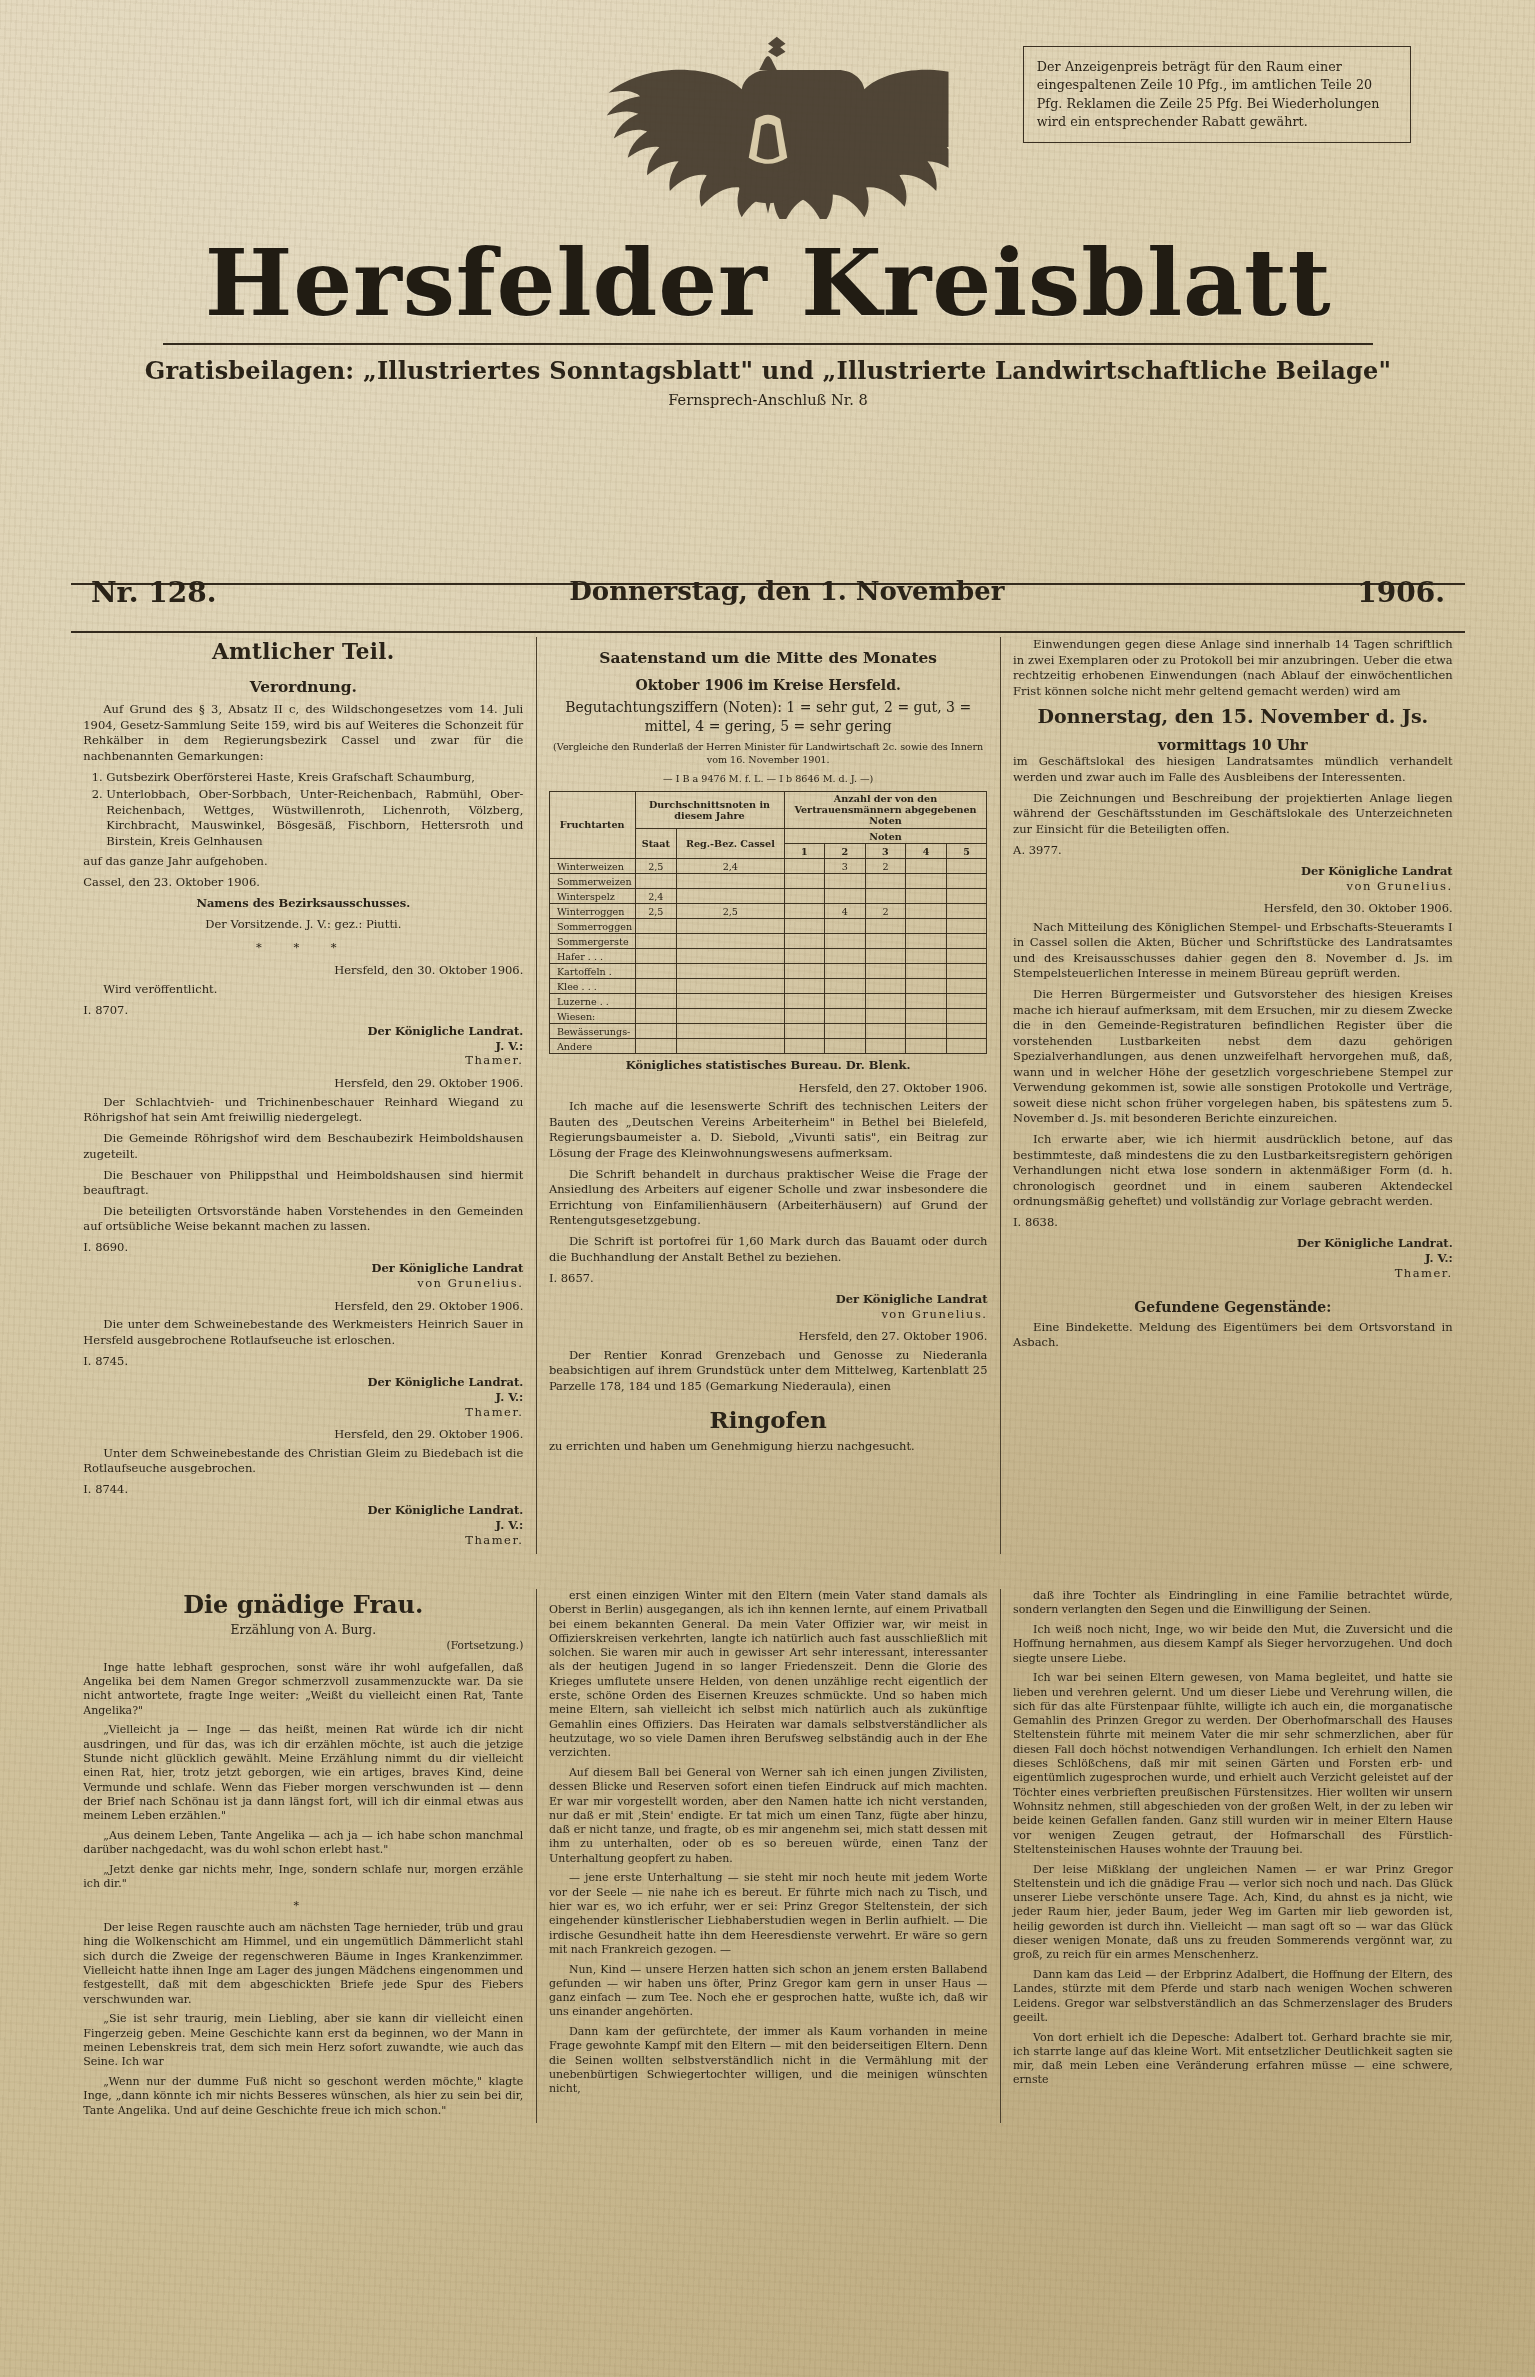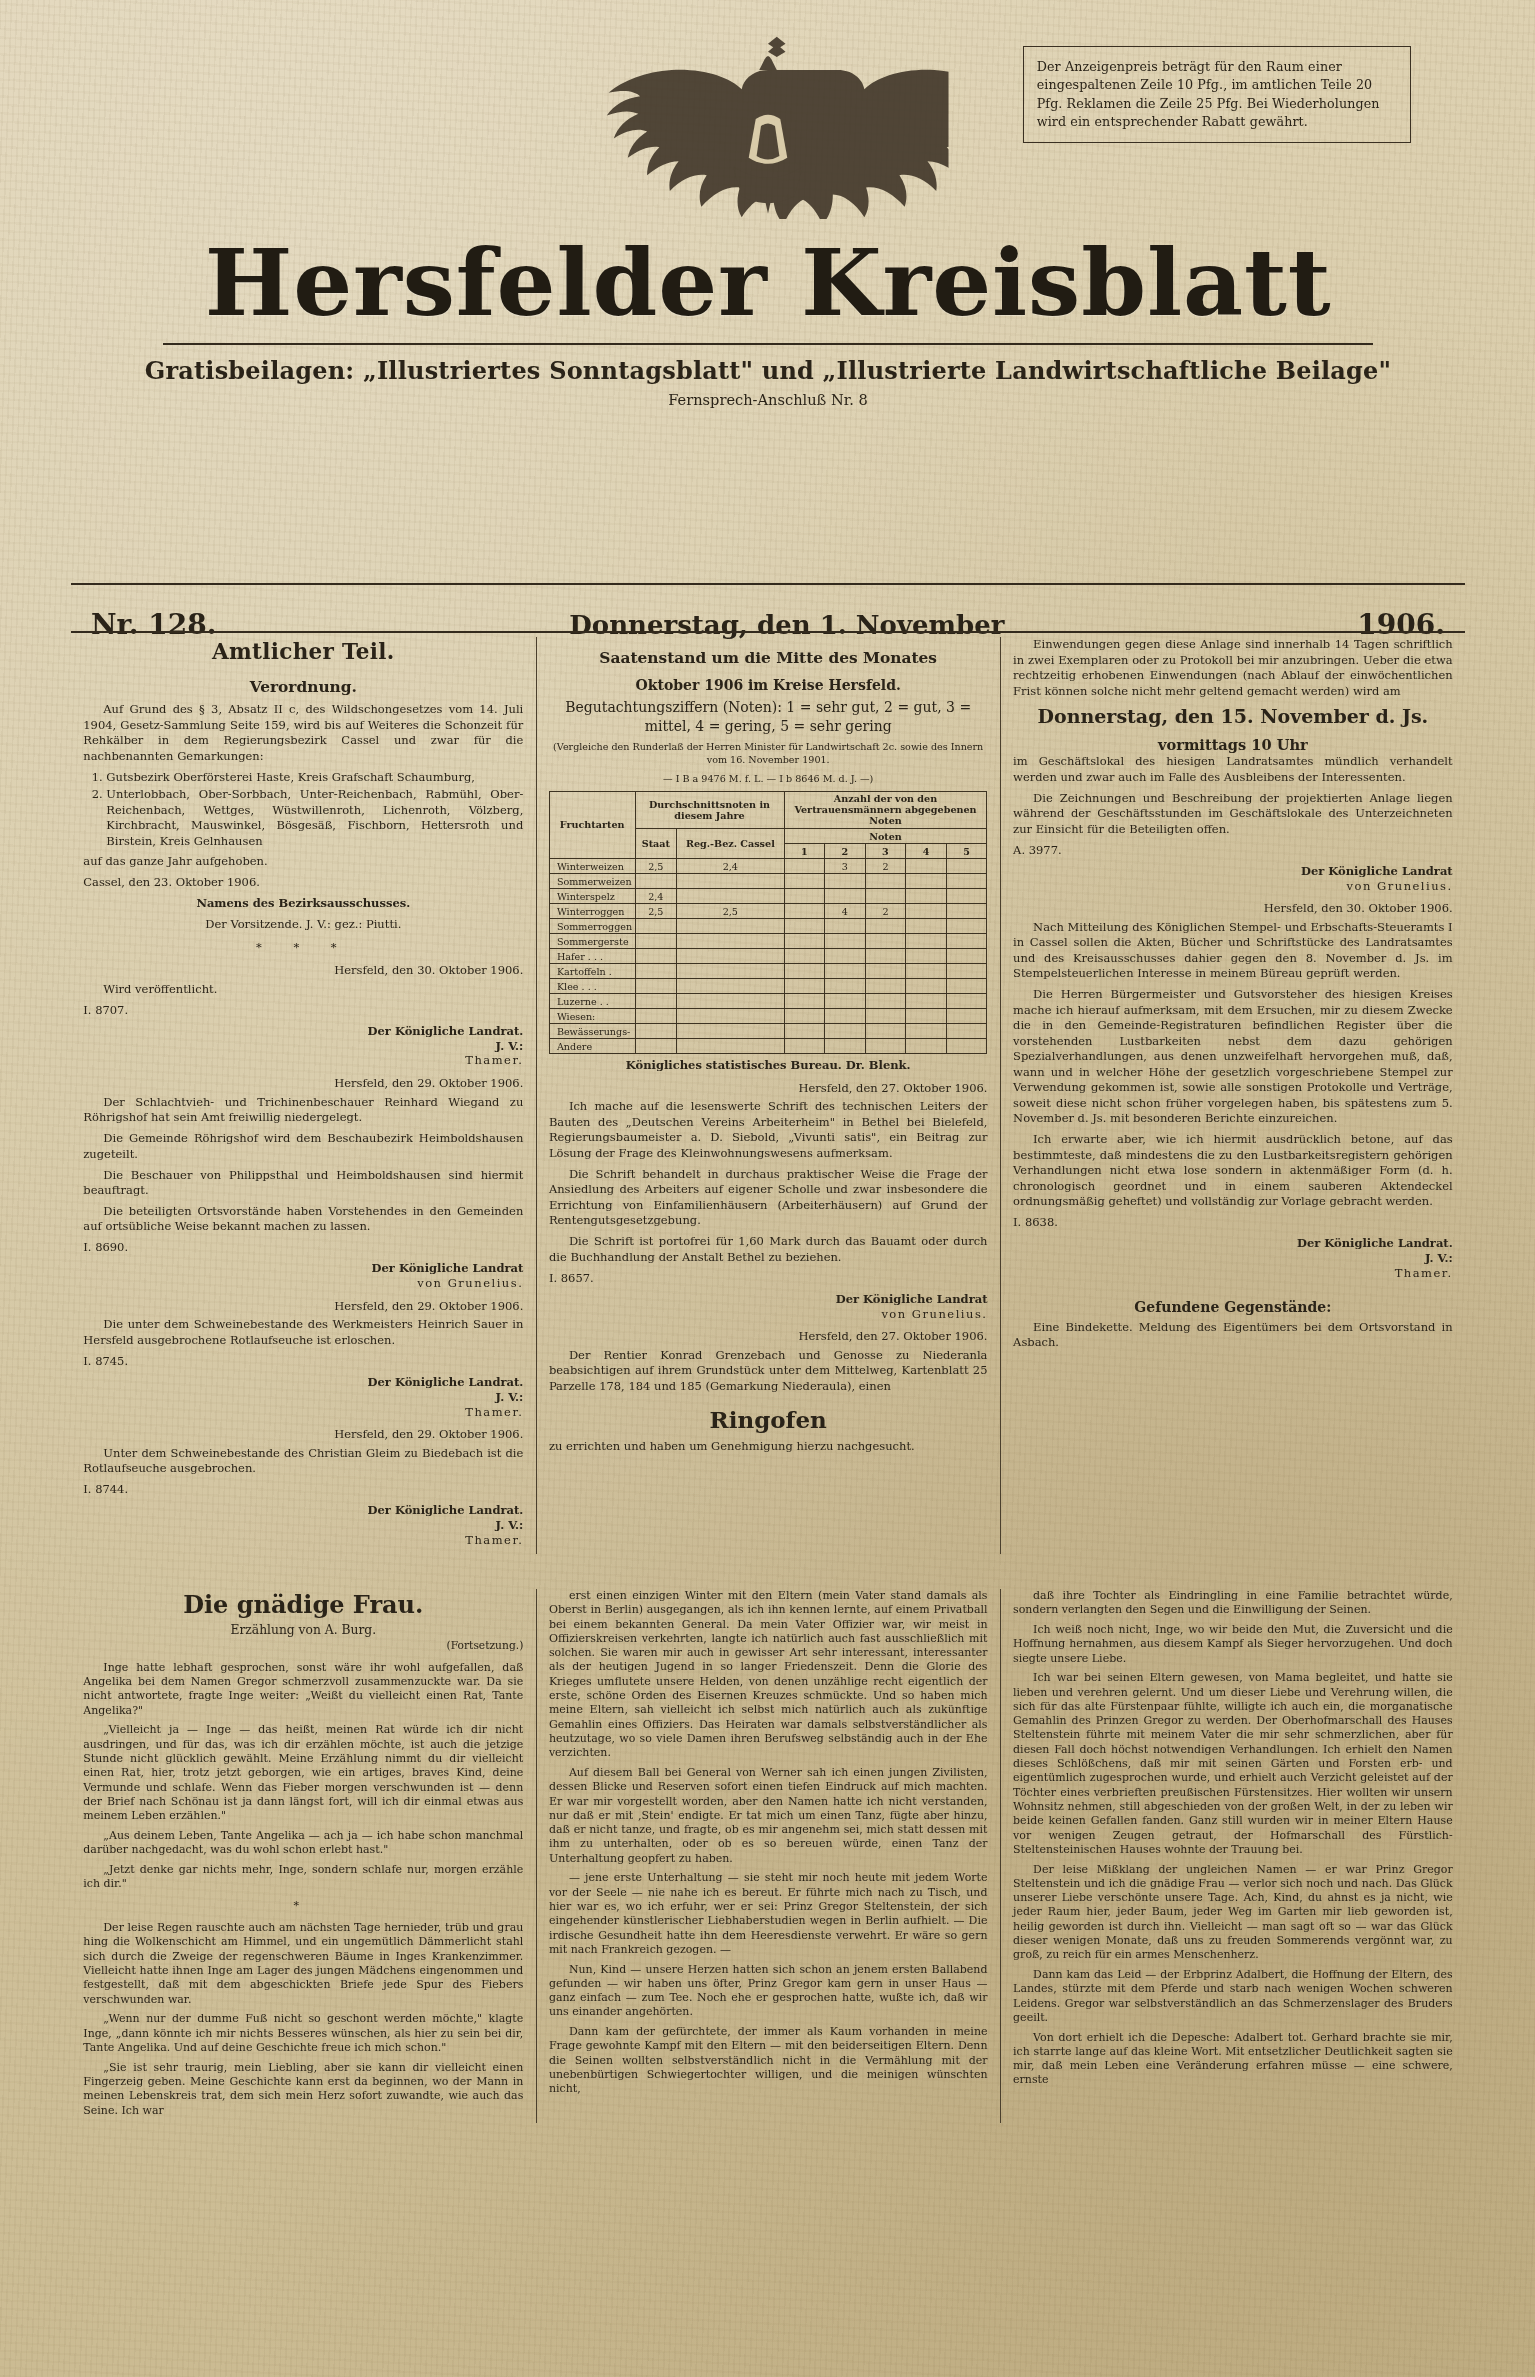--- a/index.html
+++ b/index.html
@@ -61,22 +61,22 @@
   .rule{
     height:2.3px;background:#332a1d;margin:14px 92px 10.7px 92px;
   }
   .masthead .sub{
     font-size:24px;font-weight:700;letter-spacing:0.2px;
   }
   .masthead .phone{
     font-size:14.6px;margin-top:6.1px;
   }
   .issuebar{
-    position:absolute;top:562px;left:0;width:100%;
-    display:flex;align-items:center;justify-content:space-between;
+    position:absolute;top:530px;left:0;width:100%;
+    display:flex;align-items:flex-start;justify-content:space-between;
     padding:0 20px;
     box-sizing:border-box;
     font-weight:700;
   }
   .issuebar .nr{font-size:28px;}
   .issuebar .date{font-size:26px;}
   .issuebar .year{font-size:28px;}
   .hrule{position:absolute;left:0;width:100%;height:2.3px;background:#332a1d;}
   
   .cols{
@@ -444,22 +444,22 @@
     <div class="col c1">
       <h2 class="story">Die gnädige Frau.</h2>
       <p class="storysub">Erzählung von A. Burg.</p>
       <p class="storysub2">(Fortsetzung.)</p>
       <p class="indent">Inge hatte lebhaft gesprochen, sonst wäre ihr wohl aufgefallen, daß Angelika bei dem Namen Gregor schmerzvoll zusammenzuckte war. Da sie nicht antwortete, fragte Inge weiter: „Weißt du vielleicht einen Rat, Tante Angelika?"</p>
       <p class="indent">„Vielleicht ja — Inge — das heißt, meinen Rat würde ich dir nicht ausdringen, und für das, was ich dir erzählen möchte, ist auch die jetzige Stunde nicht glücklich gewählt. Meine Erzählung nimmt du dir vielleicht einen Rat, hier, trotz jetzt geborgen, wie ein artiges, braves Kind, deine Vermunde und schlafe. Wenn das Fieber morgen verschwunden ist — denn der Brief nach Schönau ist ja dann längst fort, will ich dir einmal etwas aus meinem Leben erzählen."</p>
       <p class="indent">„Aus deinem Leben, Tante Angelika — ach ja — ich habe schon manchmal darüber nachgedacht, was du wohl schon erlebt hast."</p>
       <p class="indent">„Jetzt denke gar nichts mehr, Inge, sondern schlafe nur, morgen erzähle ich dir."</p>
       <div class="starsep">*</div>
       <p class="indent">Der leise Regen rauschte auch am nächsten Tage hernieder, trüb und grau hing die Wolkenschicht am Himmel, und ein ungemütlich Dämmerlicht stahl sich durch die Zweige der regenschweren Bäume in Inges Krankenzimmer. Vielleicht hatte ihnen Inge am Lager des jungen Mädchens eingenommen und festgestellt, daß mit dem abgeschickten Briefe jede Spur des Fiebers verschwunden war.</p>
+      <p class="indent">„Sie ist sehr traurig, mein Liebling, aber sie kann dir vielleicht einen Fingerzeig geben. Meine Geschichte kann erst da beginnen, wo der Mann in meinen Lebenskreis trat, dem sich mein Herz sofort zuwandte, wie auch das Seine. Ich war</p>
       <p class="indent">„Wenn nur der dumme Fuß nicht so geschont werden möchte," klagte Inge, „dann könnte ich mir nichts Besseres wünschen, als hier zu sein bei dir, Tante Angelika. Und auf deine Geschichte freue ich mich schon."</p>
-      <p class="indent">„Sie ist sehr traurig, mein Liebling, aber sie kann dir vielleicht einen Fingerzeig geben. Meine Geschichte kann erst da beginnen, wo der Mann in meinen Lebenskreis trat, dem sich mein Herz sofort zuwandte, wie auch das Seine. Ich war</p>
     </div>
     <div class="col c2">
       <p class="indent">erst einen einzigen Winter mit den Eltern (mein Vater stand damals als Oberst in Berlin) ausgegangen, als ich ihn kennen lernte, auf einem Privatball bei einem bekannten General. Da mein Vater Offizier war, wir meist in Offizierskreisen verkehrten, langte ich natürlich auch fast ausschließlich mit solchen. Sie waren mir auch in gewisser Art sehr interessant, interessanter als der heutigen Jugend in so langer Friedenszeit. Denn die Glorie des Krieges umflutete unsere Helden, von denen unzählige recht eigentlich der erste, schöne Orden des Eisernen Kreuzes schmückte. Und so haben mich meine Eltern, sah vielleicht ich selbst mich natürlich auch als zukünftige Gemahlin eines Offiziers. Das Heiraten war damals selbstverständlicher als heutzutage, wo so viele Damen ihren Berufsweg selbständig auch in der Ehe verzichten.</p>
       <p class="indent">Auf diesem Ball bei General von Werner sah ich einen jungen Zivilisten, dessen Blicke und Reserven sofort einen tiefen Eindruck auf mich machten. Er war mir vorgestellt worden, aber den Namen hatte ich nicht verstanden, nur daß er mit ‚Stein' endigte. Er tat mich um einen Tanz, fügte aber hinzu, daß er nicht tanze, und fragte, ob es mir angenehm sei, mich statt dessen mit ihm zu unterhalten, oder ob es so bereuen würde, einen Tanz der Unterhaltung geopfert zu haben.</p>
       <p class="indent">— jene erste Unterhaltung — sie steht mir noch heute mit jedem Worte vor der Seele — nie nahe ich es bereut. Er führte mich nach zu Tisch, und hier war es, wo ich erfuhr, wer er sei: Prinz Gregor Steltenstein, der sich eingehender künstlerischer Liebhaberstudien wegen in Berlin aufhielt. — Die irdische Gesundheit hatte ihn dem Heeresdienste verwehrt. Er wäre so gern mit nach Frankreich gezogen. —</p>
       <p class="indent">Nun, Kind — unsere Herzen hatten sich schon an jenem ersten Ballabend gefunden — wir haben uns öfter, Prinz Gregor kam gern in unser Haus — ganz einfach — zum Tee. Noch ehe er gesprochen hatte, wußte ich, daß wir uns einander angehörten.</p>
       <p class="indent">Dann kam der gefürchtete, der immer als Kaum vorhanden in meine Frage gewohnte Kampf mit den Eltern — mit den beiderseitigen Eltern. Denn die Seinen wollten selbstverständlich nicht in die Vermählung mit der unebenbürtigen Schwiegertochter willigen, und die meinigen wünschten nicht,</p>
     </div>
     <div class="col c3">
       <p class="indent">daß ihre Tochter als Eindringling in eine Familie betrachtet würde, sondern verlangten den Segen und die Einwilligung der Seinen.</p>

